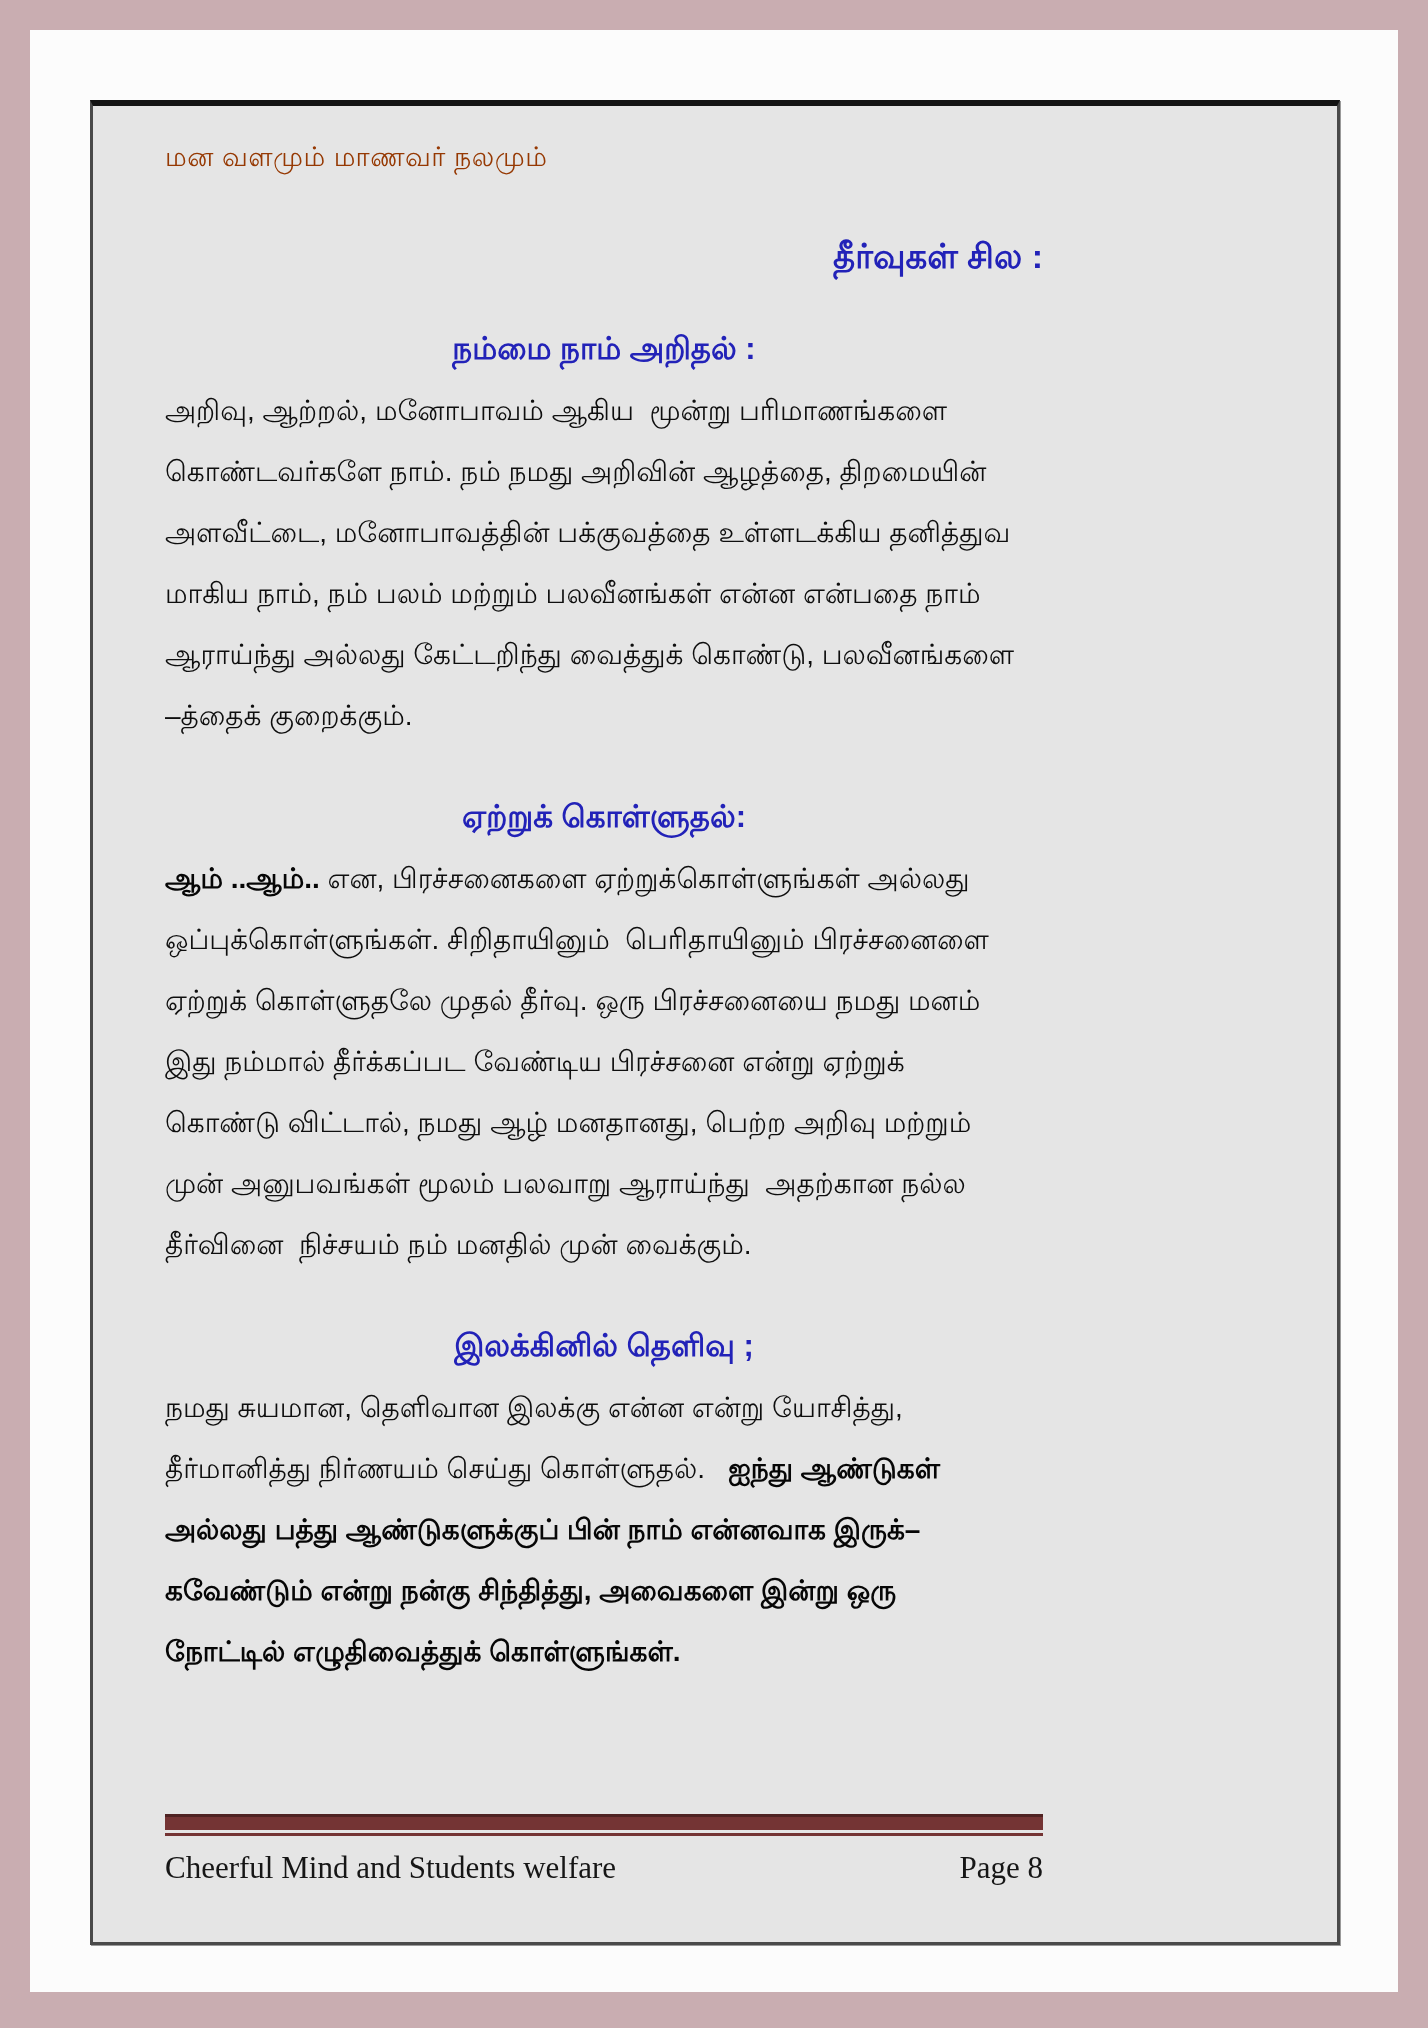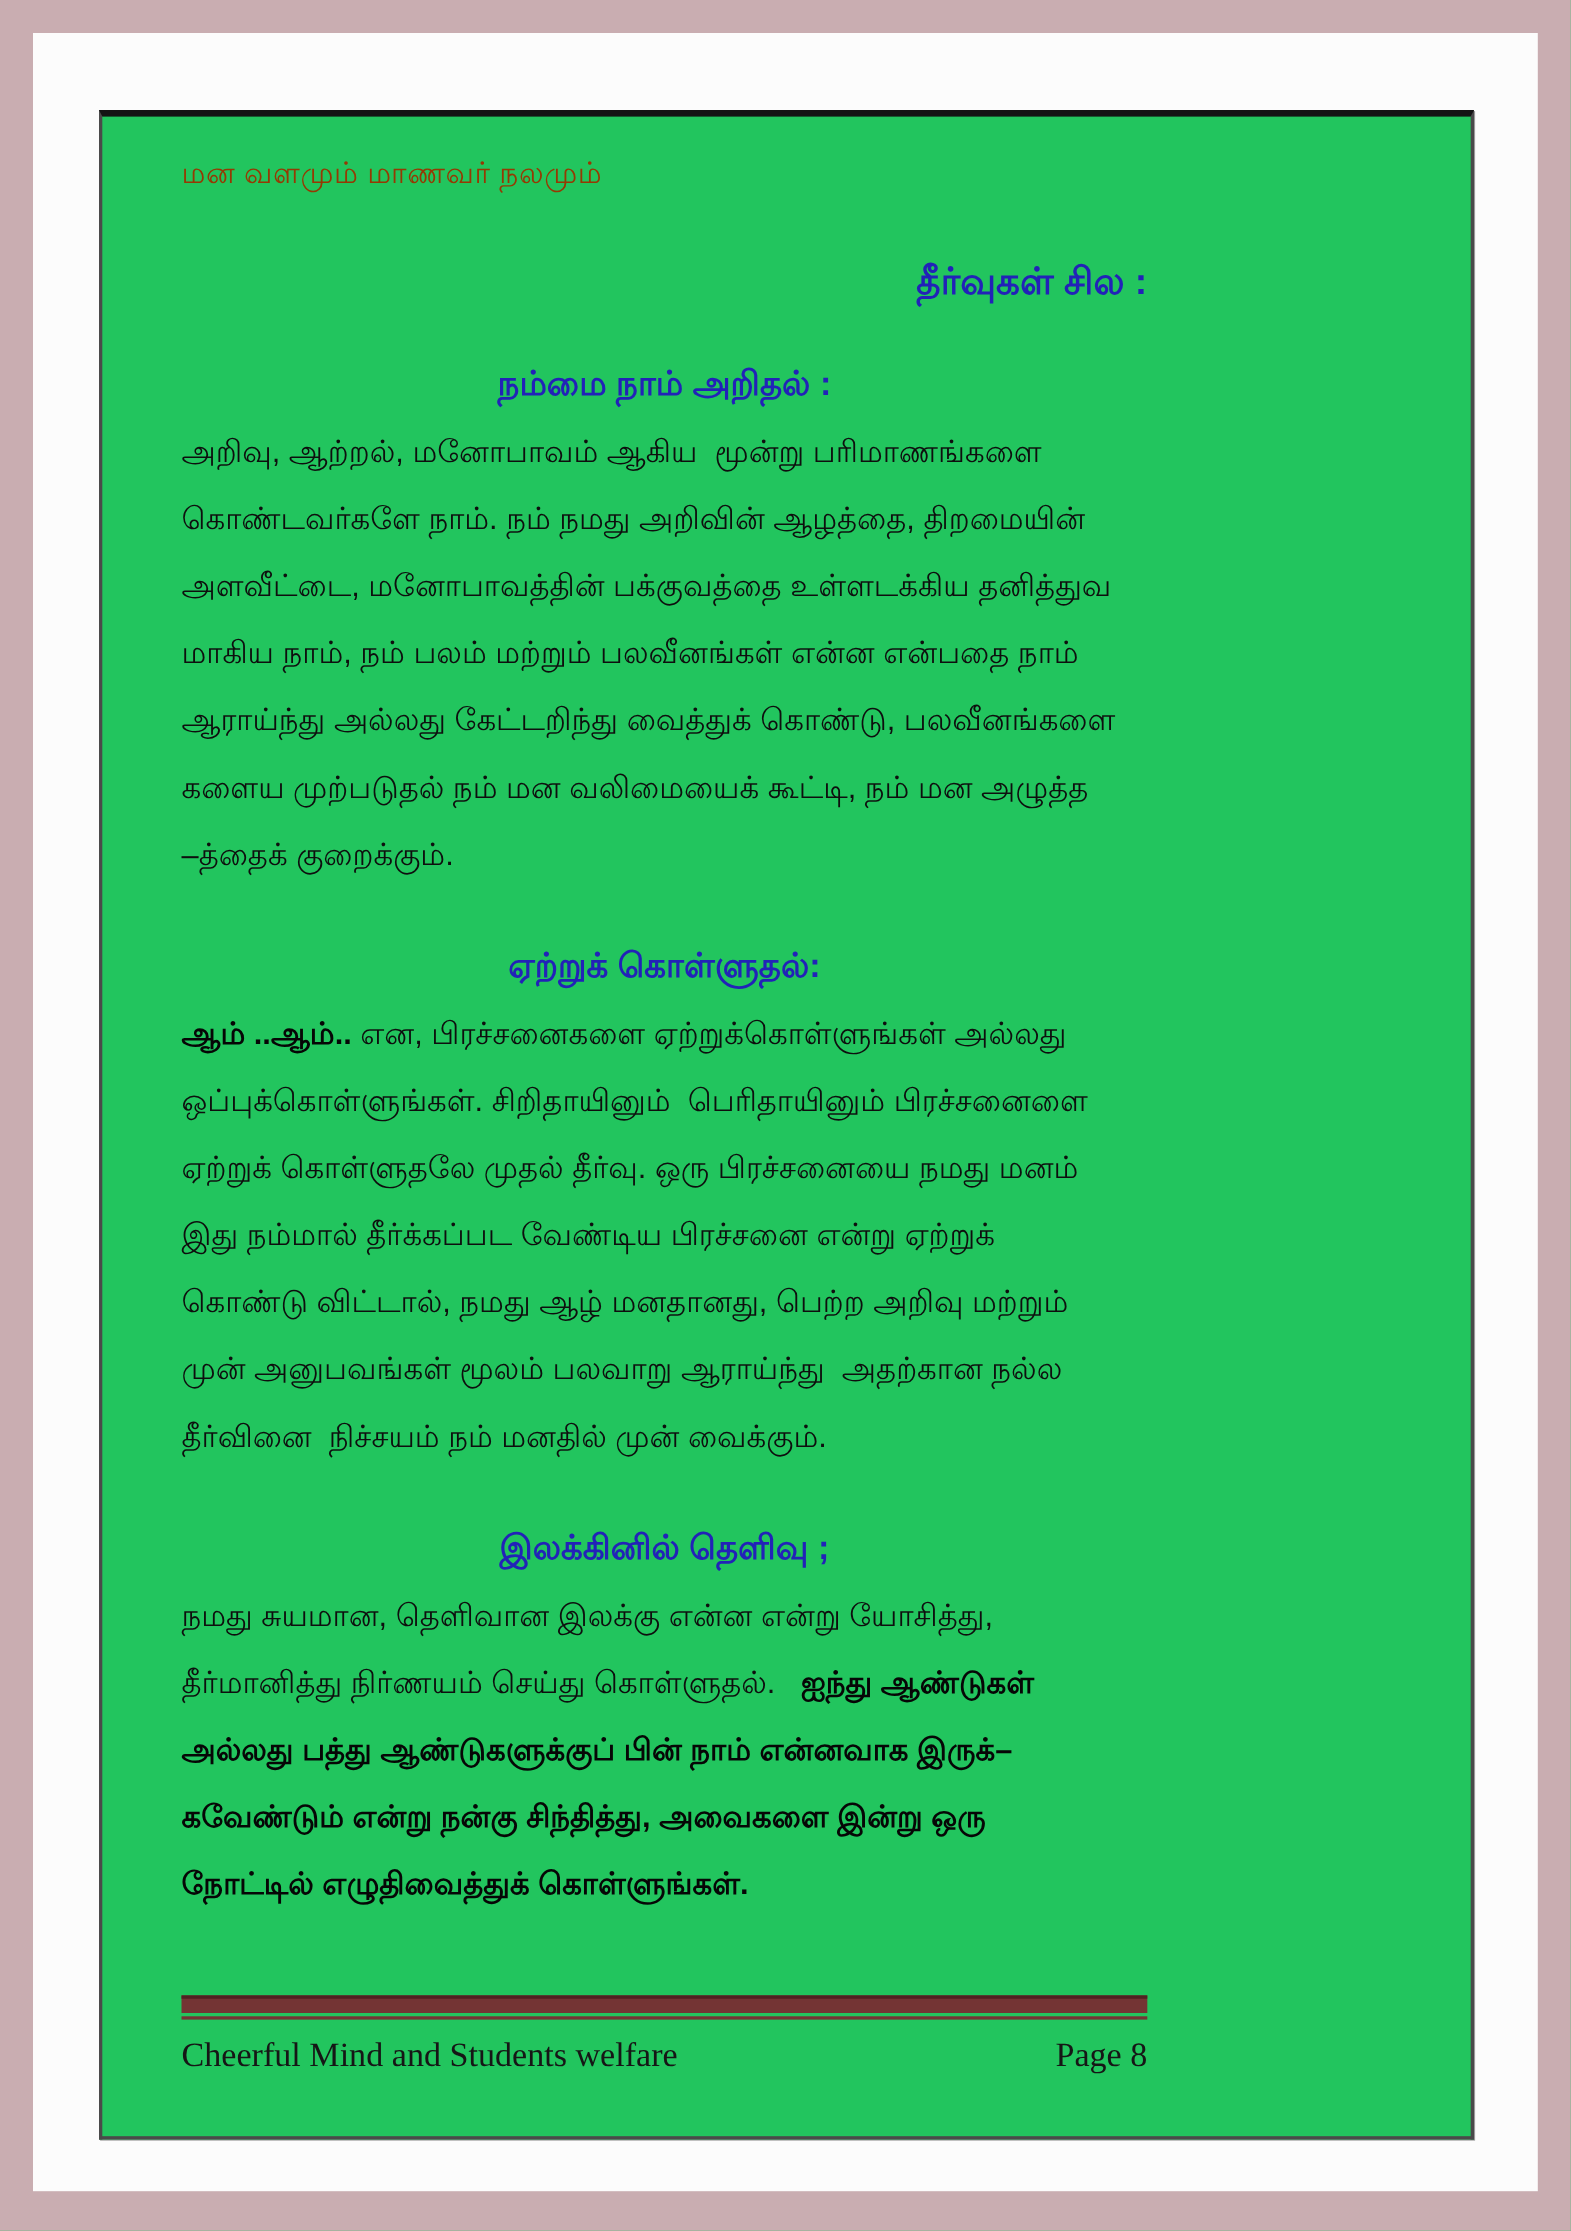--- a/index.html
+++ b/index.html
@@ -7,21 +7,21 @@
     width:1428px;height:2028px;position:relative;
     font-family:"Liberation Sans","DejaVu Sans",sans-serif;
     background:#c9adb1;
   }
   .mat{
     position:absolute;left:30px;top:30px;width:1368px;height:1962px;
     background:#fcfcfc;
   }
   .page{
     position:absolute;left:90px;top:100px;width:1250px;height:1845px;
-    box-sizing:border-box;background:#22c55e;
+    box-sizing:border-box;background:#e5e5e5;
     border:3px solid #4a4a4a;border-top:6px solid #141414;
     box-shadow:1px 1px 0 #9a9a9a;
     padding:34px 0 0 72px;
   }
   .content{width:878px;}
   .doc-header{
     font-size:27px;line-height:34px;letter-spacing:0.5px;
   }
   .doc-title{
     margin-top:60px;text-align:right;font-weight:bold;font-size:34px;line-height:44px;
@@ -57,21 +57,20 @@
     <div class="doc-title" style="color: rgb(34, 34, 184);">தீர்வுகள் சில :</div>
     <div id="sections">
         <div class="section">
           <div class="section-heading" style="color: rgb(34, 34, 184);">நம்மை நாம் அறிதல் :</div>
           <div>
             <div class="text-line"><span>அறிவு, ஆற்றல், மனோபாவம் ஆகிய  மூன்று பரிமாணங்களை</span></div>
             <div class="text-line"><span>கொண்டவர்களே நாம். நம் நமது அறிவின் ஆழத்தை, திறமையின்</span></div>
             <div class="text-line"><span>அளவீட்டை, மனோபாவத்தின் பக்குவத்தை உள்ளடக்கிய தனித்துவ</span></div>
             <div class="text-line"><span>மாகிய நாம், நம் பலம் மற்றும் பலவீனங்கள் என்ன என்பதை நாம்</span></div>
             <div class="text-line"><span>ஆராய்ந்து அல்லது கேட்டறிந்து வைத்துக் கொண்டு, பலவீனங்களை</span></div>
-            <div class="text-line"><span>களைய முற்படுதல் நம் மன வலிமையைக் கூட்டி, நம் மன அழுத்த</span></div>
             <div class="text-line"><span>–த்தைக் குறைக்கும்.</span></div>
           </div>
         </div>
         <div class="section">
           <div class="section-heading" style="color: rgb(34, 34, 184); margin-top: 12px;">ஏற்றுக் கொள்ளுதல்:</div>
           <div>
             <div class="text-line"><span class="b">ஆம் ..ஆம்..</span><span> என, பிரச்சனைகளை ஏற்றுக்கொள்ளுங்கள் அல்லது</span></div>
             <div class="text-line"><span>ஒப்புக்கொள்ளுங்கள். சிறிதாயினும்  பெரிதாயினும் பிரச்சனைளை</span></div>
             <div class="text-line"><span>ஏற்றுக் கொள்ளுதலே முதல் தீர்வு. ஒரு பிரச்சனையை நமது மனம்</span></div>
             <div class="text-line"><span>இது நம்மால் தீர்க்கப்பட வேண்டிய பிரச்சனை என்று ஏற்றுக்</span></div>

